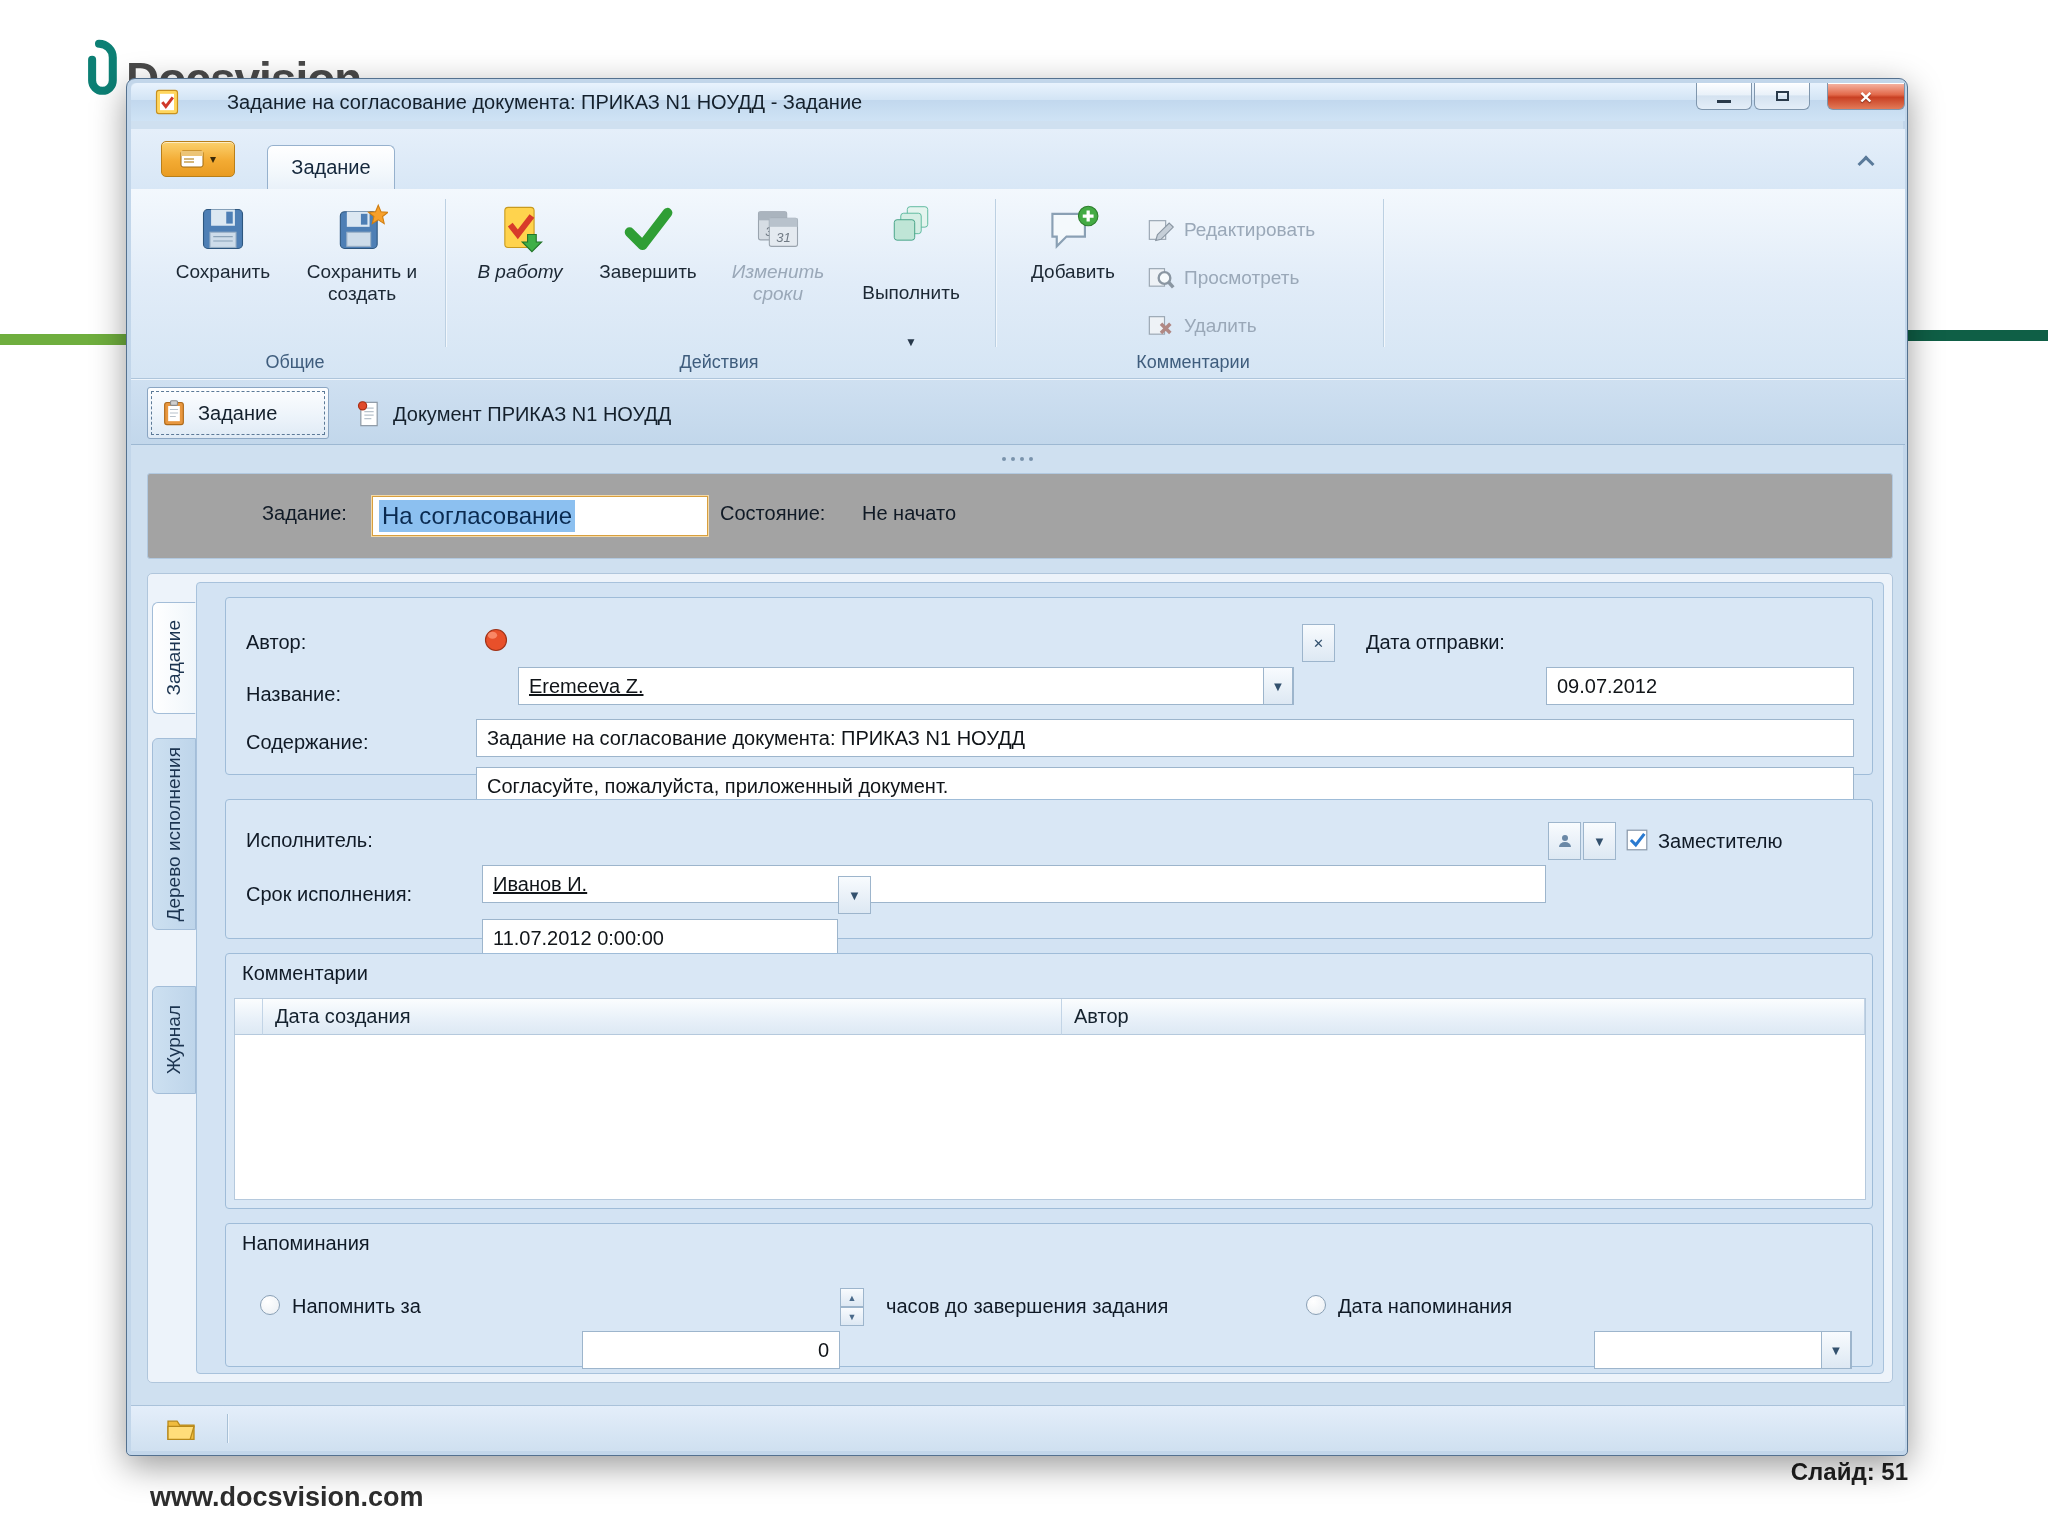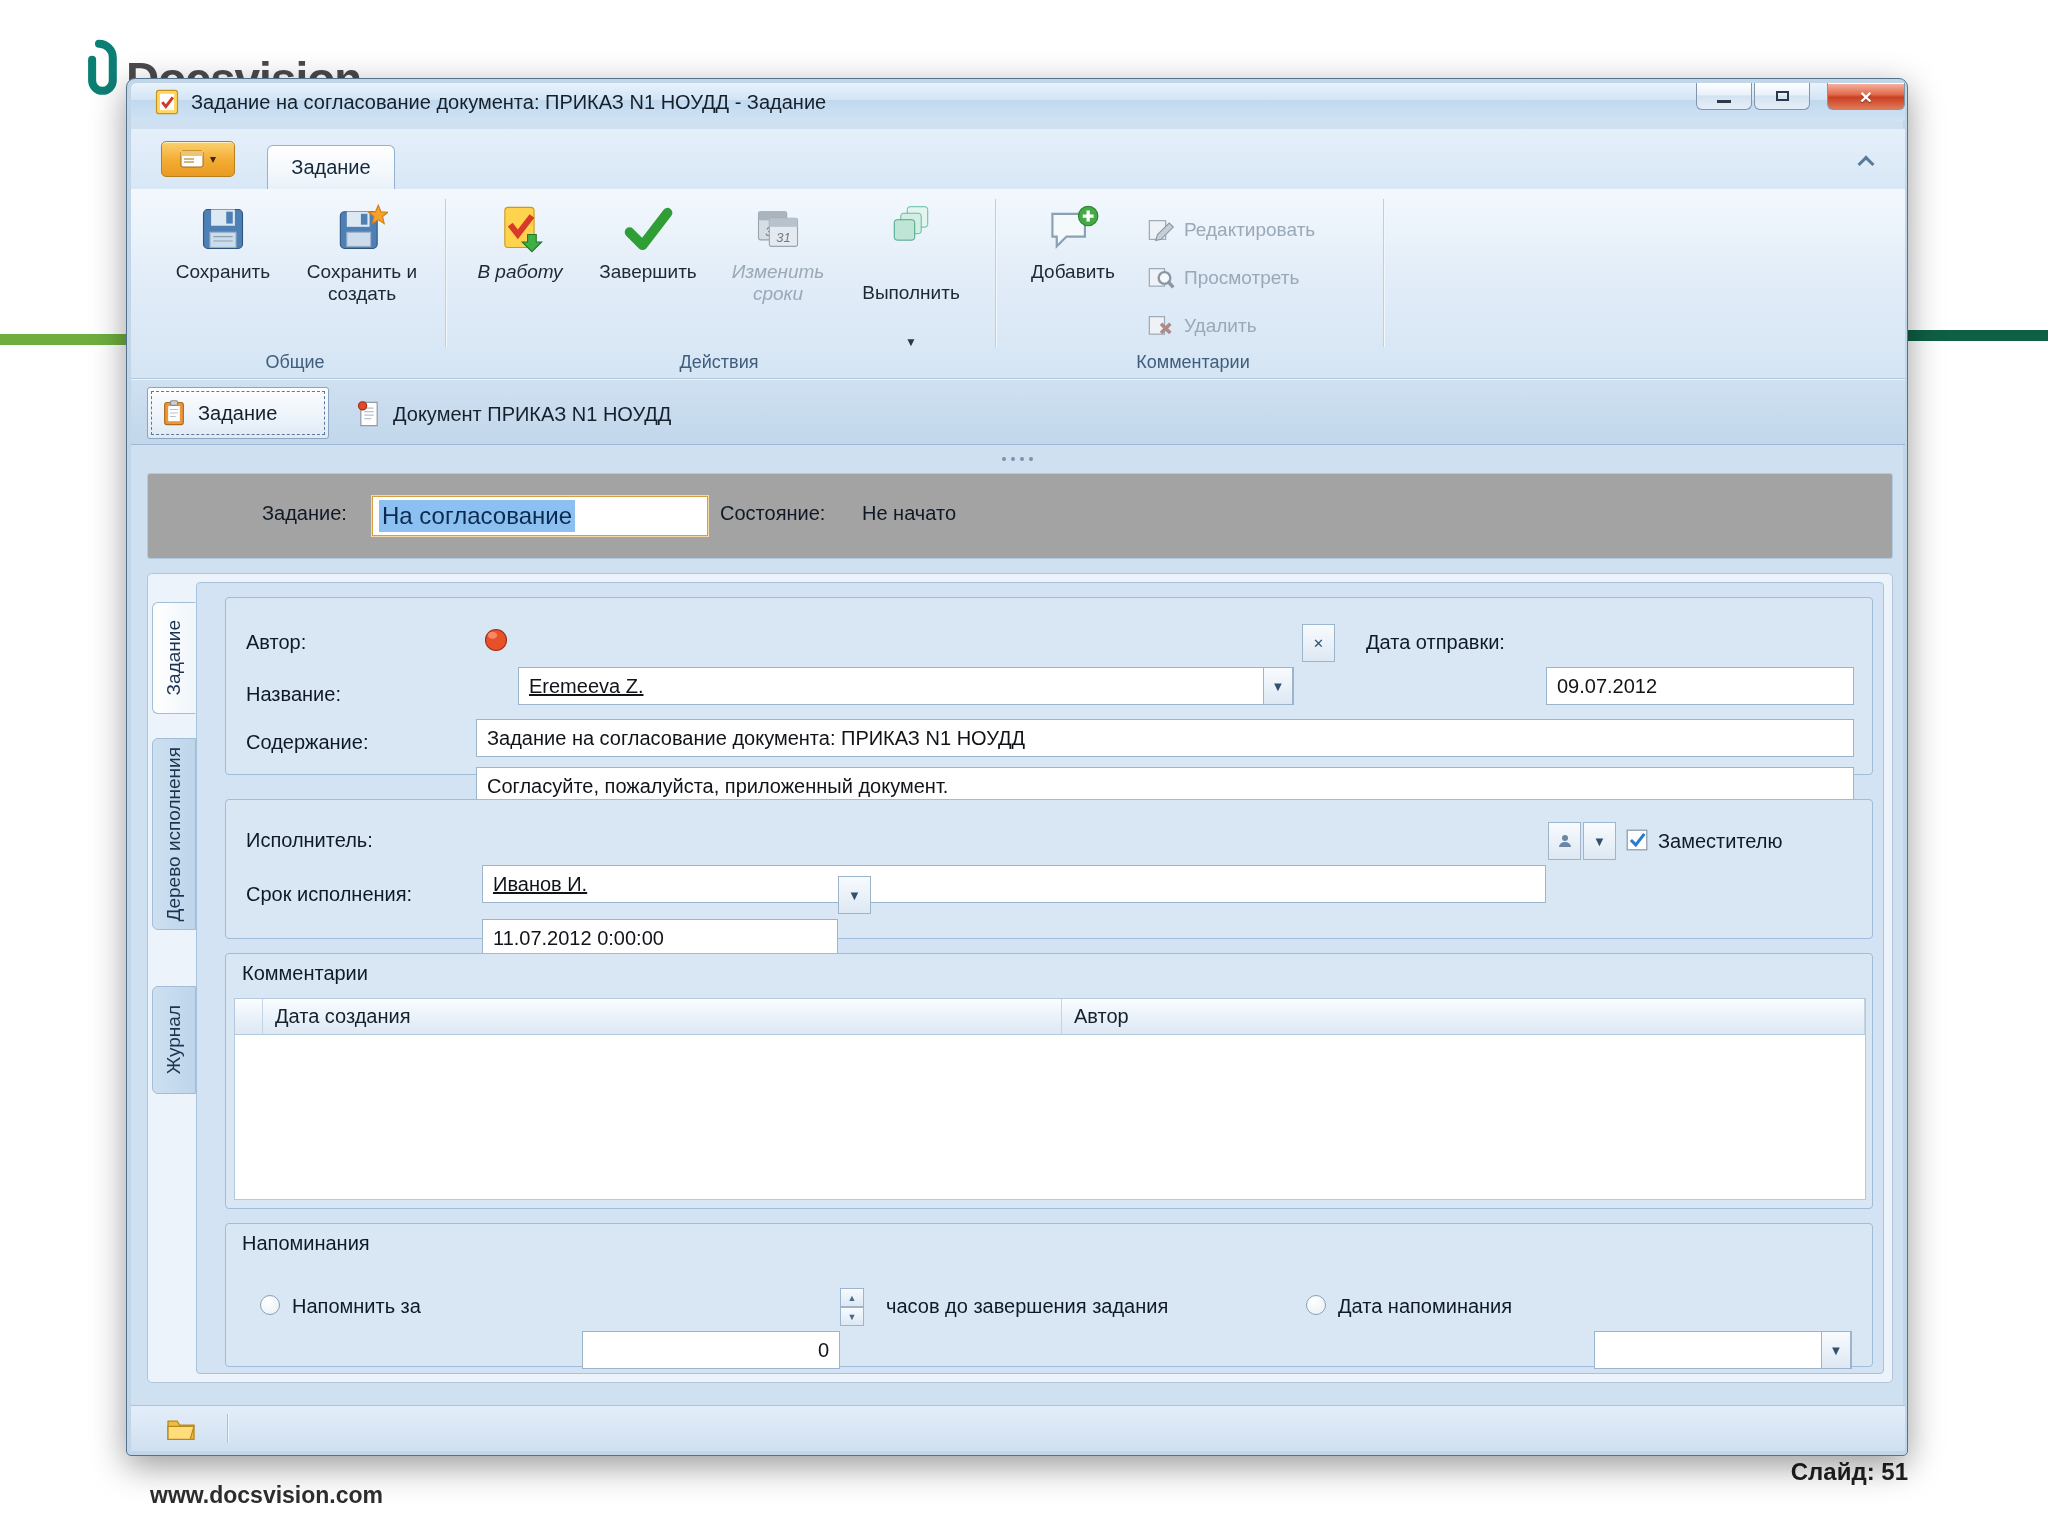--- a/index.html
+++ b/index.html
@@ -4,30 +4,30 @@
 <style>
   * { box-sizing: border-box; margin: 0; padding: 0; }
   body { font-family: "Liberation Sans", sans-serif; background:#888; }
   .stage { position:relative; width:2048px; height:1536px; background:#ffffff; overflow:hidden; }
 
   
   .bar-left  { position:absolute; left:0; top:334px; width:126px; height:11px; background:#6fae3e; }
   .bar-right { position:absolute; left:1908px; top:330px; width:140px; height:11px; background:#0f5f46; }
   .logo-icon { position:absolute; left:76px; top:38px; }
   .logo-text { position:absolute; left:126px; top:52px; font-size:46px; font-weight:bold; color:#4a4a4a; letter-spacing:-1px; }
-  .footer-url { position:absolute; left:150px; top:1482px; font-size:23px; font-weight:bold; color:#2e2e2e; }
+  .footer-url { position:absolute; left:150px; top:1482px; font-size:27px; font-weight:bold; color:#2e2e2e; }
   .slide-number { position:absolute; right:140px; top:1458px; font-size:24px; font-weight:bold; color:#1f1f1f; }
 
   
   .window { position:absolute; left:126px; top:78px; width:1782px; height:1378px;
             background:#cfe0f0; border:1px solid #54718f; border-radius:9px 9px 5px 5px;
             box-shadow:0 10px 34px rgba(0,0,0,.40), inset 0 0 0 4px #c2d6ea; z-index:5; }
   .titlebar { position:absolute; left:4px; top:4px; width:1774px; height:38px;
               background:linear-gradient(#e9f3fd, #d2e4f5 45%, #c2d8ee 46%, #cfe3f5);
-              border-radius:6px 6px 0 0; display:flex; align-items:center; }
+              border-radius:6px 6px 0 0; display:flex; align-items:center;gap:36px; }
   .title-icon { margin-left:22px; width:28px; height:28px; }
   .title-text { margin-left:10px; font-size:20px; color:#14202c; }
   .winbtn { position:absolute; top:4px; height:27px; border:1px solid #7f96ad; border-top:none;
             border-radius:0 0 6px 6px; background:linear-gradient(#fdfeff,#e9f1f9 45%,#d4e2f0 50%,#e4eef8);
             display:flex; align-items:center; justify-content:center; box-shadow:inset 0 1px 0 #fff; }
   .winbtn.close { background:linear-gradient(#f6b7a6,#e2694a 45%,#c94023 55%,#e27a58); }
   .g-min { width:14px; height:3px; background:#2a3a4a; margin-top:10px; }
   .g-max { width:13px; height:10px; border:2px solid #2a3a4a; }
   .g-close { color:#fff; font-size:21px; font-weight:bold; text-shadow:0 1px 1px #7a2410; line-height:1; }
 

